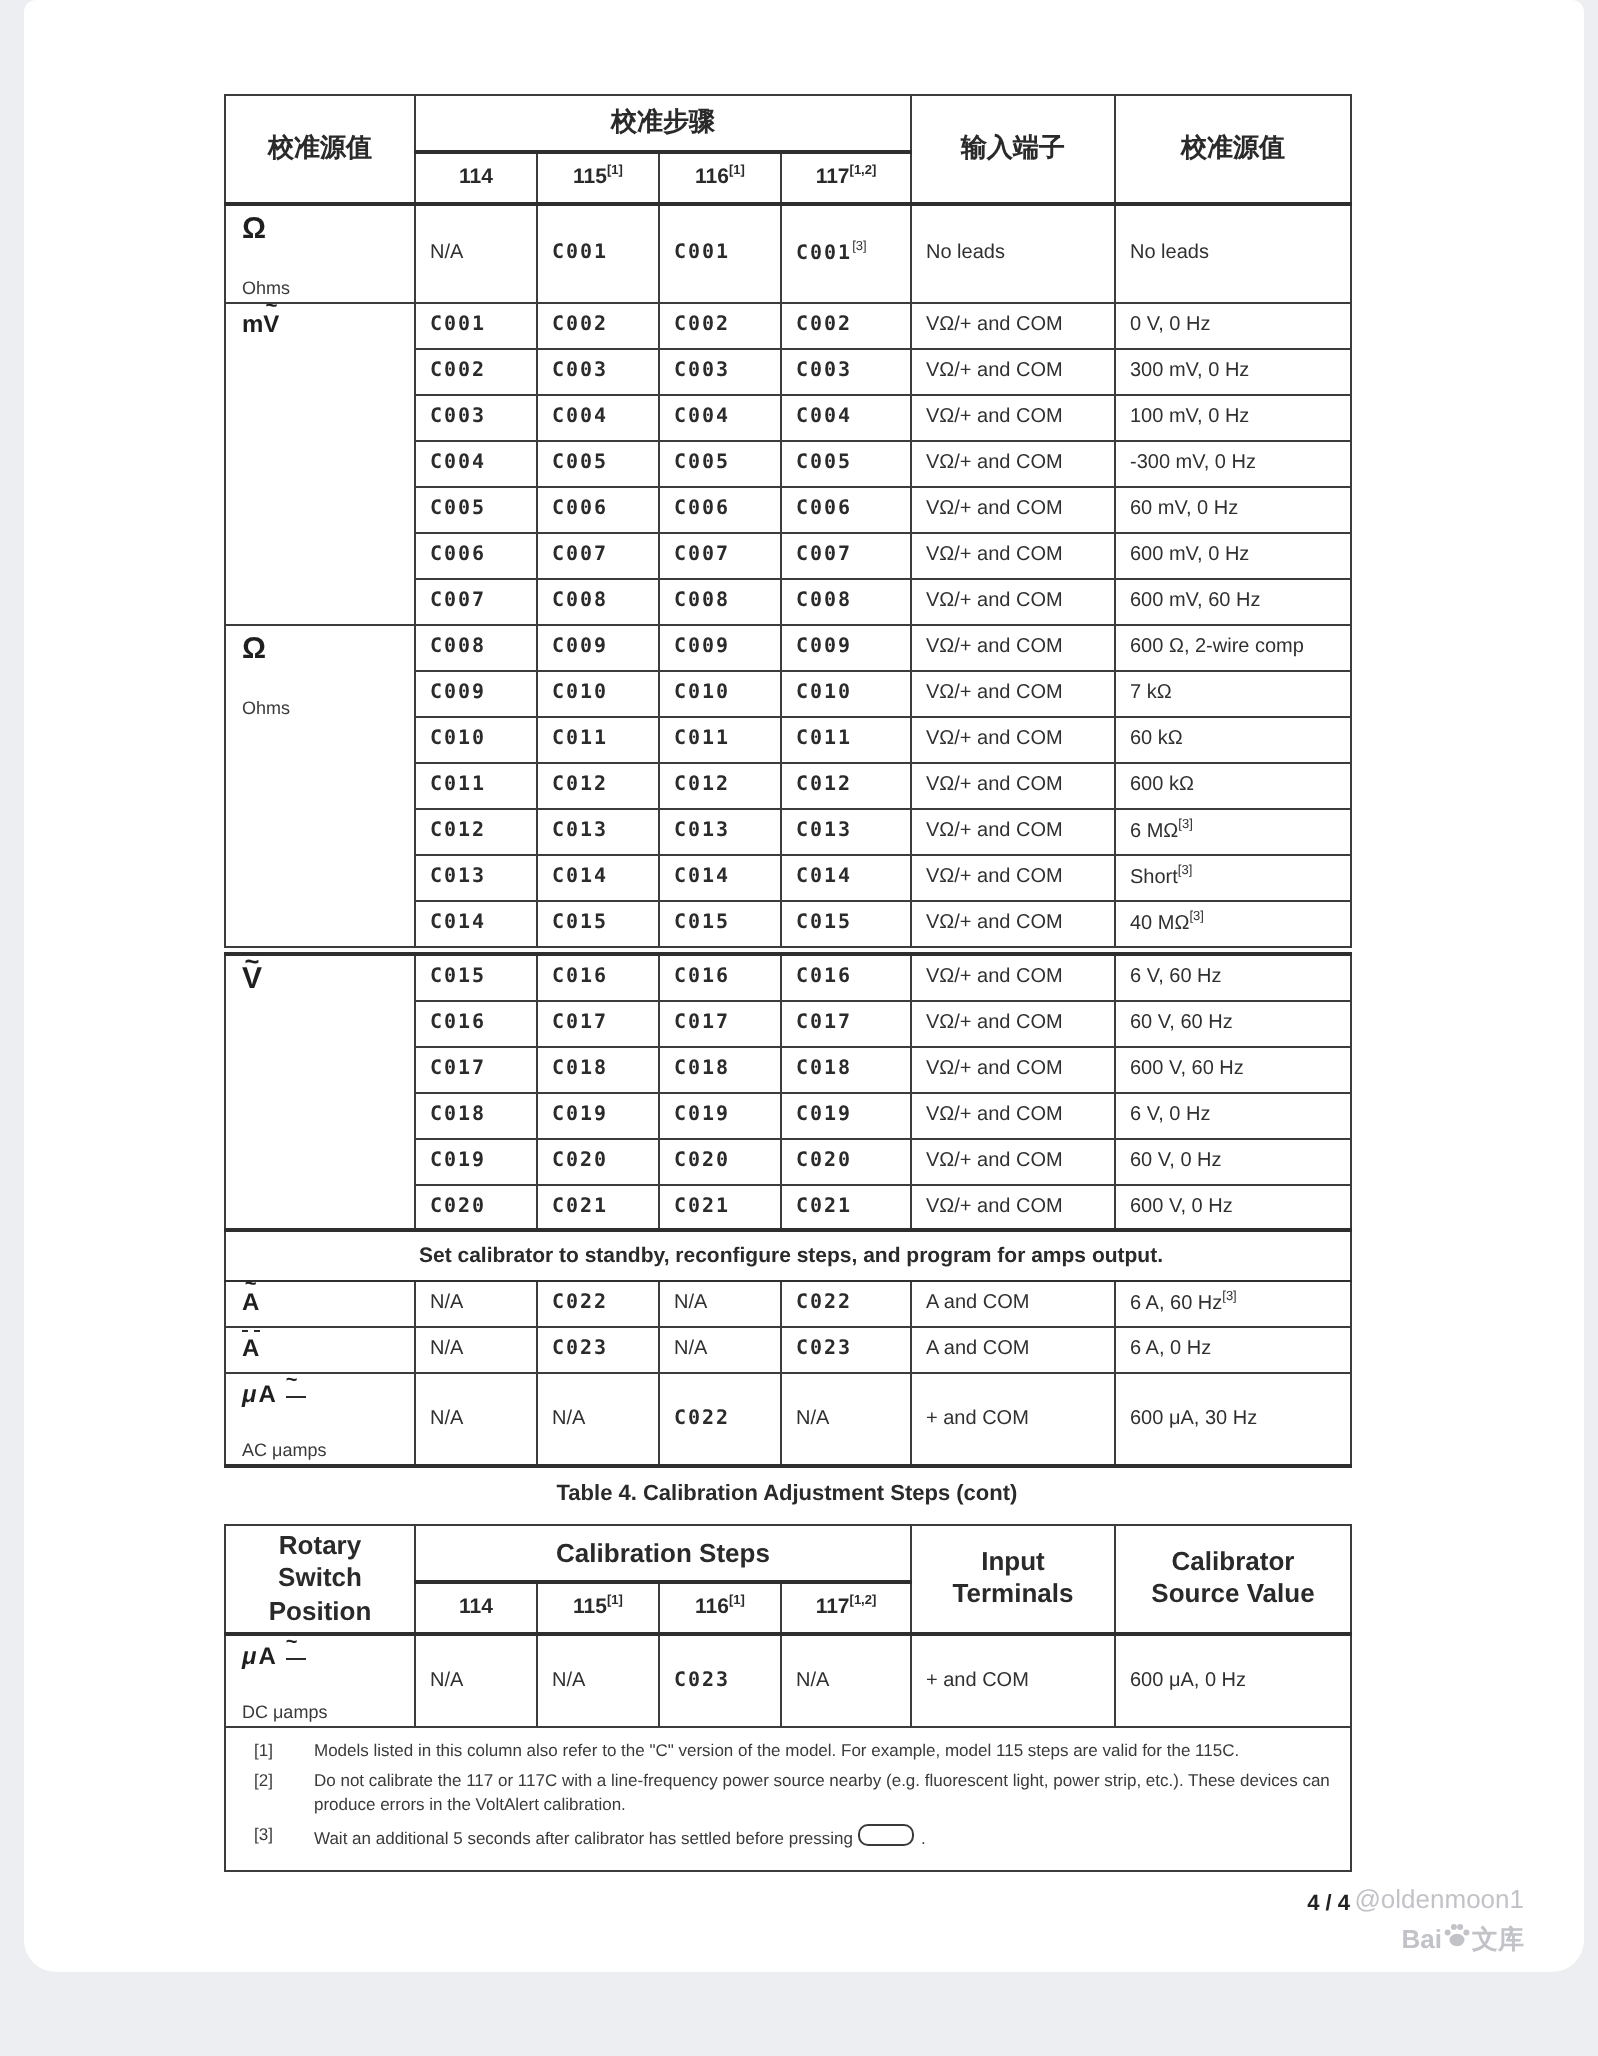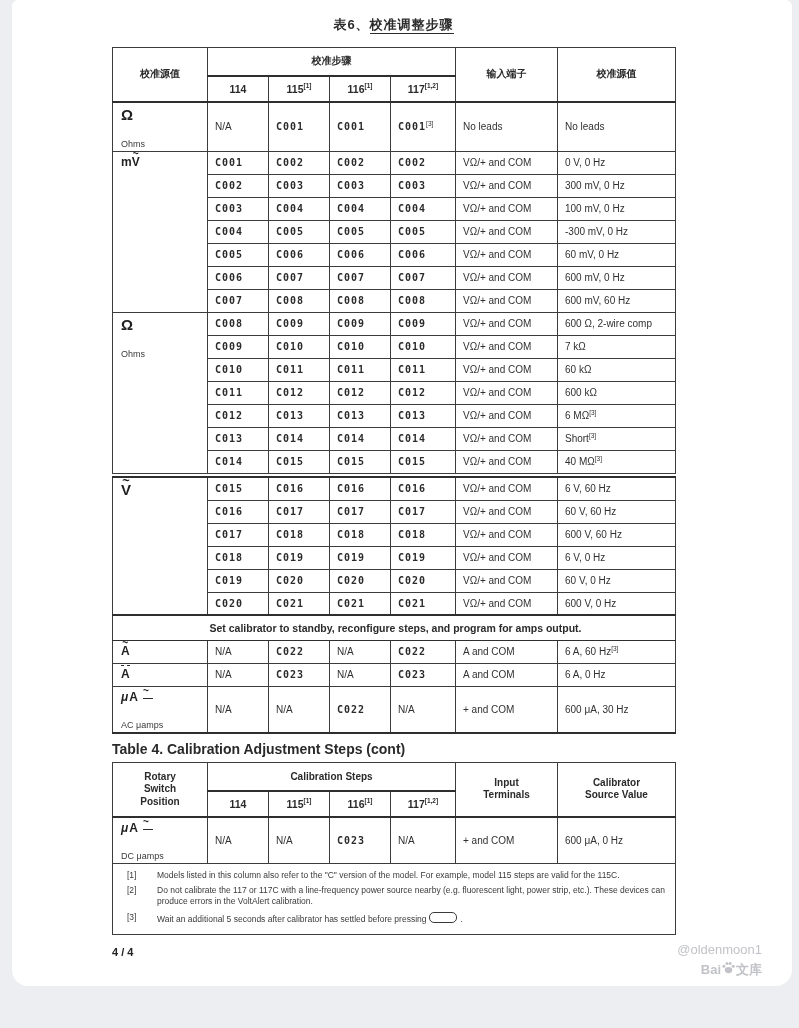--- a/index.html
+++ b/index.html
@@ -26,21 +26,21 @@
   .caltable{position:absolute;left:100px;border:1.5px solid #2e2e2e;}
   .caltable td,.caltable th{
     border:1px solid #3c3c3c;
     font-size:10px;color:#303030;
     padding:1px 4px 1px 7px;
     text-align:left;vertical-align:middle;
     overflow:hidden;white-space:nowrap;
   }
   .caltable thead th{
     font-weight:bold;text-align:center;padding:2px 2px;
-    border-bottom:2.5px solid #2e2e2e;font-size:10px;color:#2a2a2a;
+    border-bottom:2.5px solid #2e2e2e;font-size:13px;color:#2a2a2a;
   }
   .caltable thead tr.hrow1{height:28px;}
   .caltable thead tr.hrow2{height:26px;}
   .caltable thead th.model{font-size:10.5px;}
   .caltable thead th.prewrap{white-space:pre-line;line-height:1.25;}
   #tableA{top:47px;}
   #tableB{top:476px;border-top:2.5px solid #2e2e2e;border-bottom:2px solid #2e2e2e;}
   #table2{top:762px;}
   sup.fnref{font-size:6.5px;vertical-align:super;letter-spacing:0;}
   .seg{
@@ -60,49 +60,48 @@
   .ovdash{position:relative;display:inline-block;}
   .ovdash::before{content:"";position:absolute;top:-4px;left:-1px;right:-1px;border-top:1.4px dashed #2b2b2b;}
   .acdc{display:inline-block;width:11px;height:11px;position:relative;margin-left:5px;}
   .acdc::before{content:"~";position:absolute;top:-5px;left:0;font-size:10px;font-weight:bold;}
   .acdc::after{content:"";position:absolute;left:0;top:8px;width:10px;border-top:1.5px solid #2b2b2b;}
   td.note{
     text-align:center;font-weight:bold;font-size:10.5px;color:#2a2a2a;
     border-top:2px solid #2e2e2e;border-bottom:1.5px solid #2e2e2e;
   }
   .t4-title{
-    position:absolute;left:100px;top:741px;width:563px;
-    font-size:14px;font-weight:bold;color:#2a2a2a;
+    position:absolute;left:100px;top:741px;width:563px;text-align:center;
+    font-size:11px;font-weight:bold;color:#2a2a2a;
   }
   td.fncell{padding:4px 8px 5px 8px;border-top:1.5px solid #2e2e2e;white-space:normal;}
   .fn{display:flex;margin:2px 0 4px 0;}
   .fn-n{width:30px;flex:0 0 30px;font-size:8.5px;color:#3a3a3a;padding-left:6px;}
   .fn-t{flex:1;font-size:8.5px;color:#3a3a3a;line-height:1.35;}
   .fn-btn{
     display:inline-block;width:26px;height:9px;border:1px solid #3a3a3a;
     border-radius:5px;vertical-align:-1px;margin:0 3px;
   }
   .page-num{
-    position:absolute;left:100px;top:946px;width:563px;text-align:left;
+    position:absolute;left:100px;top:946px;width:563px;text-align:right;
     font-size:11px;font-weight:bold;color:#222;
   }
   .watermark{
     position:absolute;right:30px;top:941px;text-align:right;
     color:#c2c3c8;line-height:1.45;
   }
   .wm-user{font-size:13px;}
   .wm-brand{font-size:13px;font-weight:bold;display:flex;align-items:center;justify-content:flex-end;gap:0;}
   .paw{display:inline-block;}
 </style>
 </head>
 <body>
 
 <div class="page">
 
-  <div class="doc-title"><span>表6、</span><span class="underlined">校准调整步骤</span></div>
 
   <table class="caltable" id="tableA">
     <colgroup>
         <col style="width:95px">
         <col style="width:61px">
         <col style="width:61px">
         <col style="width:61px">
         <col style="width:65px">
         <col style="width:102px">
         <col style="width:118px">

